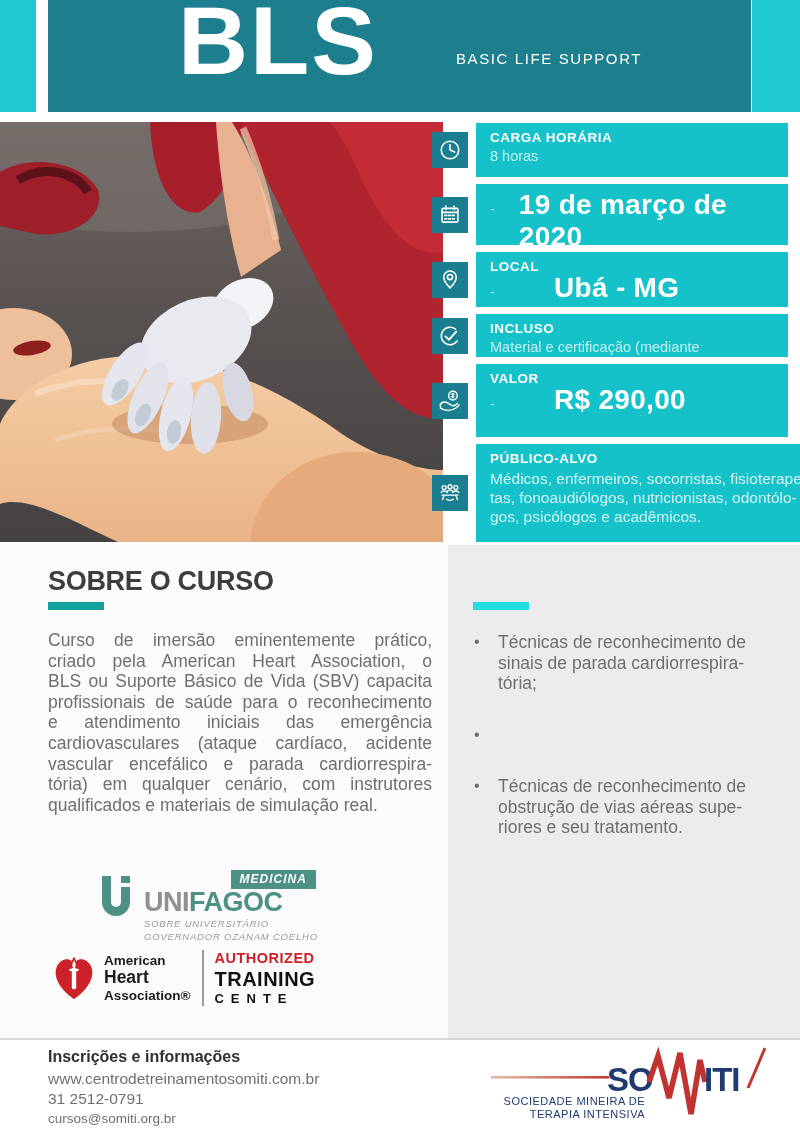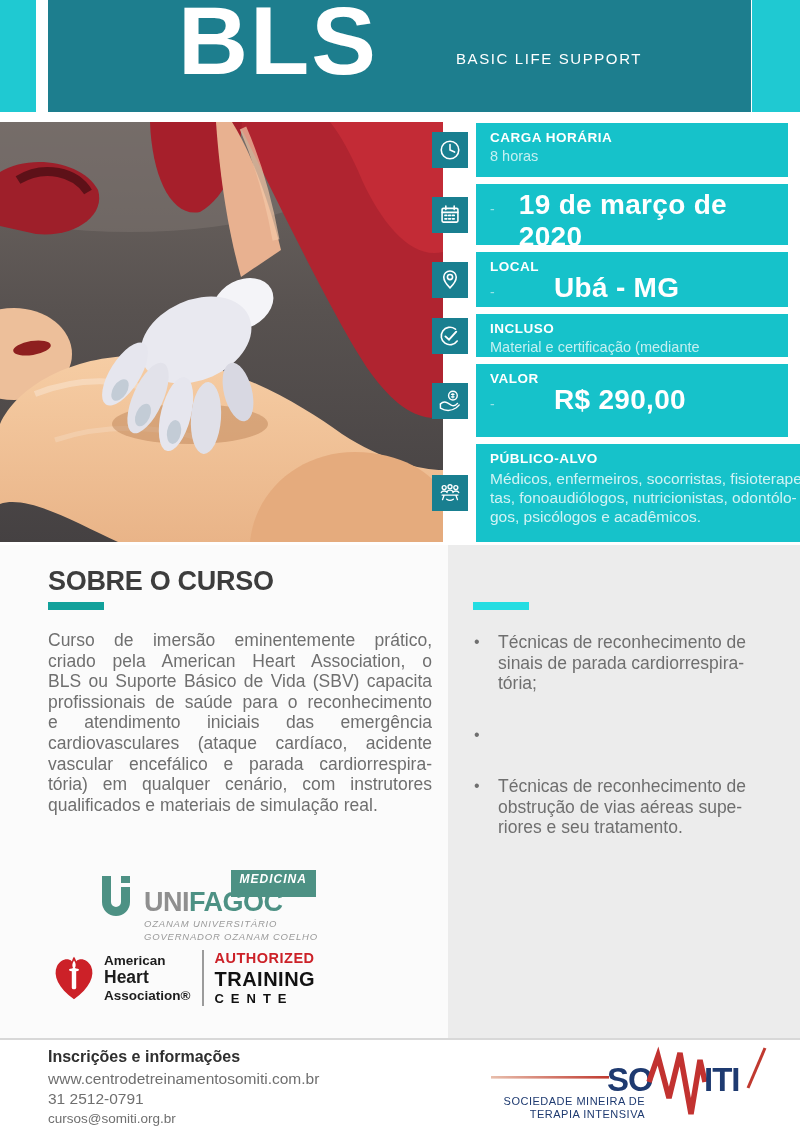--- a/index.html
+++ b/index.html
@@ -54,21 +54,21 @@
   .bullets{position:absolute;left:474px;top:632px;width:292px;}
   .bullet{display:flex;margin-bottom:31px;}
   .bullet .bdot{width:24px;flex:none;color:var(--body);font-size:16px;line-height:20.5px;}
   .blines div{font-size:17.5px;line-height:20.5px;color:var(--body);white-space:pre;}
 
   
   .uf{position:absolute;left:96px;top:872px;display:flex;align-items:flex-start;}
   .uf-right{position:relative;margin-left:8px;padding-top:17px;}
   .uf-badge{position:absolute;right:2px;top:-2px;background:var(--green);color:#fff;
             font-size:12px;font-weight:bold;font-style:italic;letter-spacing:1px;
-            padding:2px 9px 11px 9px;}
+            padding:2px 9px 3px 9px;}
   .uf-name{font-size:27px;font-weight:bold;letter-spacing:-.5px;line-height:1;}
   .uf-uni{color:#8f8f8f;}.uf-fagoc{color:var(--green);}
   .uf-l1,.uf-l2{font-size:9.5px;color:#9a9a9a;letter-spacing:.8px;font-style:italic;margin-top:2px;}
 
   
   .aha{position:absolute;left:52px;top:950px;display:flex;align-items:center;}
   .aha-left{margin-left:8px;color:#1d1d1d;line-height:1;}
   .aha-a{font-size:13.5px;font-weight:bold;}
   .aha-h{font-size:17.5px;font-weight:bold;margin-top:2px;}
   .aha-s{font-size:13.5px;font-weight:bold;margin-top:2px;}
@@ -287,21 +287,21 @@
   </div>
 
   <div class="uf">
     <svg width="40" height="54" viewBox="0 0 40 54">
       <path d="M6 4 v26 a14 14 0 0 0 28 0 v-15 h-9 v15 a5 5 0 0 1 -10 0 v-26 z" fill="#4d9184"></path>
       <rect x="25" y="4" width="9" height="7" fill="#4d9184"></rect>
     </svg>
     <div class="uf-right">
       <div class="uf-badge">MEDICINA</div>
       <div class="uf-name"><span class="uf-uni">UNI</span><span class="uf-fagoc">FAGOC</span></div>
-      <div class="uf-l1">OZANAM UNIVERSITÁRIO</div>
+      <div class="uf-l1">SOBRE UNIVERSITÁRIO</div>
       <div class="uf-l2">GOVERNADOR OZANAM COELHO</div>
     </div>
   </div>
 
   <div class="aha">
     <svg width="44" height="56" viewBox="0 0 70 80">
       <path d="M35 74 C10 56 1 36 8 21 C15 7 32 6 35 20 C38 6 55 7 62 21 C69 36 60 56 35 74 Z" fill="#cc2128"></path>
       <path d="M35 6 C30 13 31 19 35 22 C39 19 40 12 35 6 Z" fill="#cc2128"></path>
       <rect x="31.5" y="24" width="7" height="34" rx="3" fill="#fff"></rect>
       <path d="M35 12 C31 18 32 23 35 25.5 C38 23 39 17 35 12 Z" fill="#fff"></path>

